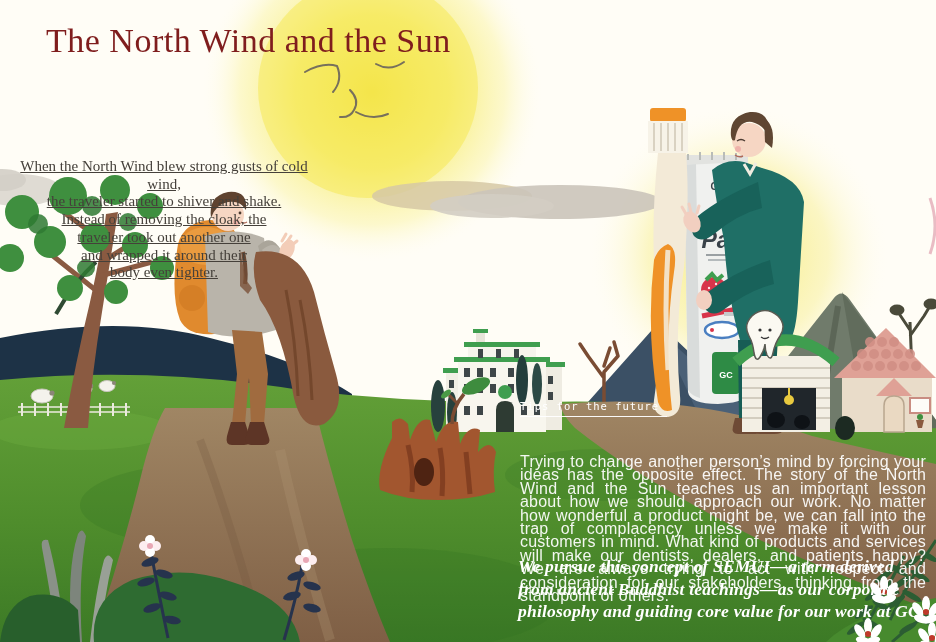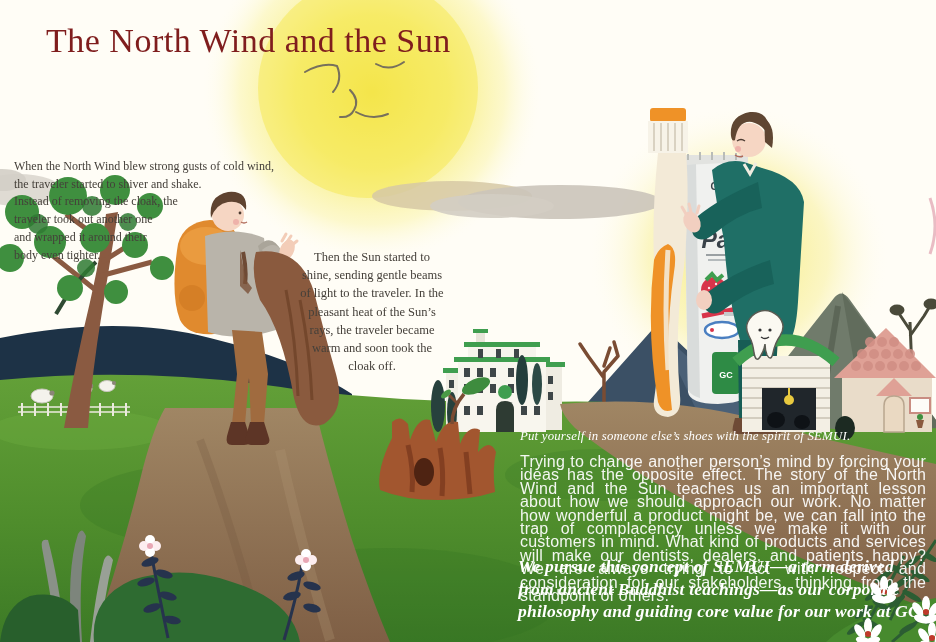--- a/index.html
+++ b/index.html
@@ -3,21 +3,21 @@
 <meta charset="utf-8">
 <style>
   html,body{margin:0;padding:0;background:#e8e8e8;}
   #page{position:relative;width:936px;height:642px;overflow:hidden;background:#fffdf6;
         font-family:"Liberation Serif",serif;}
   #art{position:absolute;left:0;top:0;width:936px;height:642px;}
   .txt{position:absolute;color:#45403a;}
   .prewrap{white-space:pre-line;}
   #title{left:46px;top:22px;font-size:34px;letter-spacing:.5px;color:#7f1d1d;}
   #para1{left:46px;top:74px;font-size:12.5px;line-height:17.7px;width:330px;}
-  #para2{left:14px;top:158px;font-size:12px;line-height:17.7px;width:300px;text-align:left;}
+  #para2{left:14px;top:158px;font-size:15px;line-height:17.7px;width:300px;text-align:center;text-decoration:underline;}
   #para3{left:284px;top:248px;font-size:12.5px;line-height:18.2px;width:176px;text-align:center;}
   #tips-label{left:520px;top:400px;font-family:"DejaVu Sans Mono",monospace;font-size:10.5px;
       letter-spacing:1px;color:#fff;border-bottom:1.5px solid rgba(255,255,255,.95);padding:0 8px 4px 0;}
   #tagline{left:520px;top:429px;font-size:12.8px;font-style:italic;color:#fff;letter-spacing:.2px;}
   #tips-body{left:520px;top:455px;width:406px;font-family:"Liberation Sans",sans-serif;
       font-size:16px;line-height:13.4px;color:rgba(255,255,255,.93);text-align:justify;letter-spacing:.2px;}
   #conclusion{left:518px;top:555px;width:414px;font-size:17.5px;font-style:italic;line-height:22.5px;
       color:#fff;letter-spacing:.2px;font-weight:bold;}
 </style>
 </head>
@@ -439,24 +439,17 @@
   </g>
 </svg>
 
   <h1 id="title" class="txt" style="font-weight:normal;margin:0;">The North Wind and the Sun</h1>
   <p id="para2" class="txt prewrap" style="margin:0;">When the North Wind blew strong gusts of cold wind,
 the traveler started to shiver and shake.
 Instead of removing the cloak, the
 traveler took out another one
 and wrapped it around their
 body even tighter.</p>
-  <p id="para3" class="txt prewrap" style="margin:0;">Then the Sun started to
-shine, sending gentle beams
-of light to the traveler. In the
-pleasant heat of the Sun’s
-rays, the traveler became
-warm and soon took the
-cloak off.</p>
-  <div id="tagline" class="txt">Put yourself in someone else’s shoes with the spirit of SEMUI.</div>
+  <div id="tips-label" class="txt">Tips for the future</div>
   <div id="tips-body" class="txt">Trying to change another person’s mind by forcing your ideas has the opposite effect. The story of the North Wind and the Sun teaches us an important lesson about how we should approach our work. No matter how wonderful a product might be, we can fall into the trap of complacency unless we make it with our customers in mind. What kind of products and services will make our dentists, dealers, and patients happy? We are always trying to act with respect and consideration for our stakeholders, thinking from the standpoint of others.</div>
   <div id="conclusion" class="txt">We pursue this concept of SEMUI—a term derived from ancient Buddhist teachings—as our corporate philosophy and guiding core value for our work at GC.</div>
 
 </div>
 
 </body></html>

